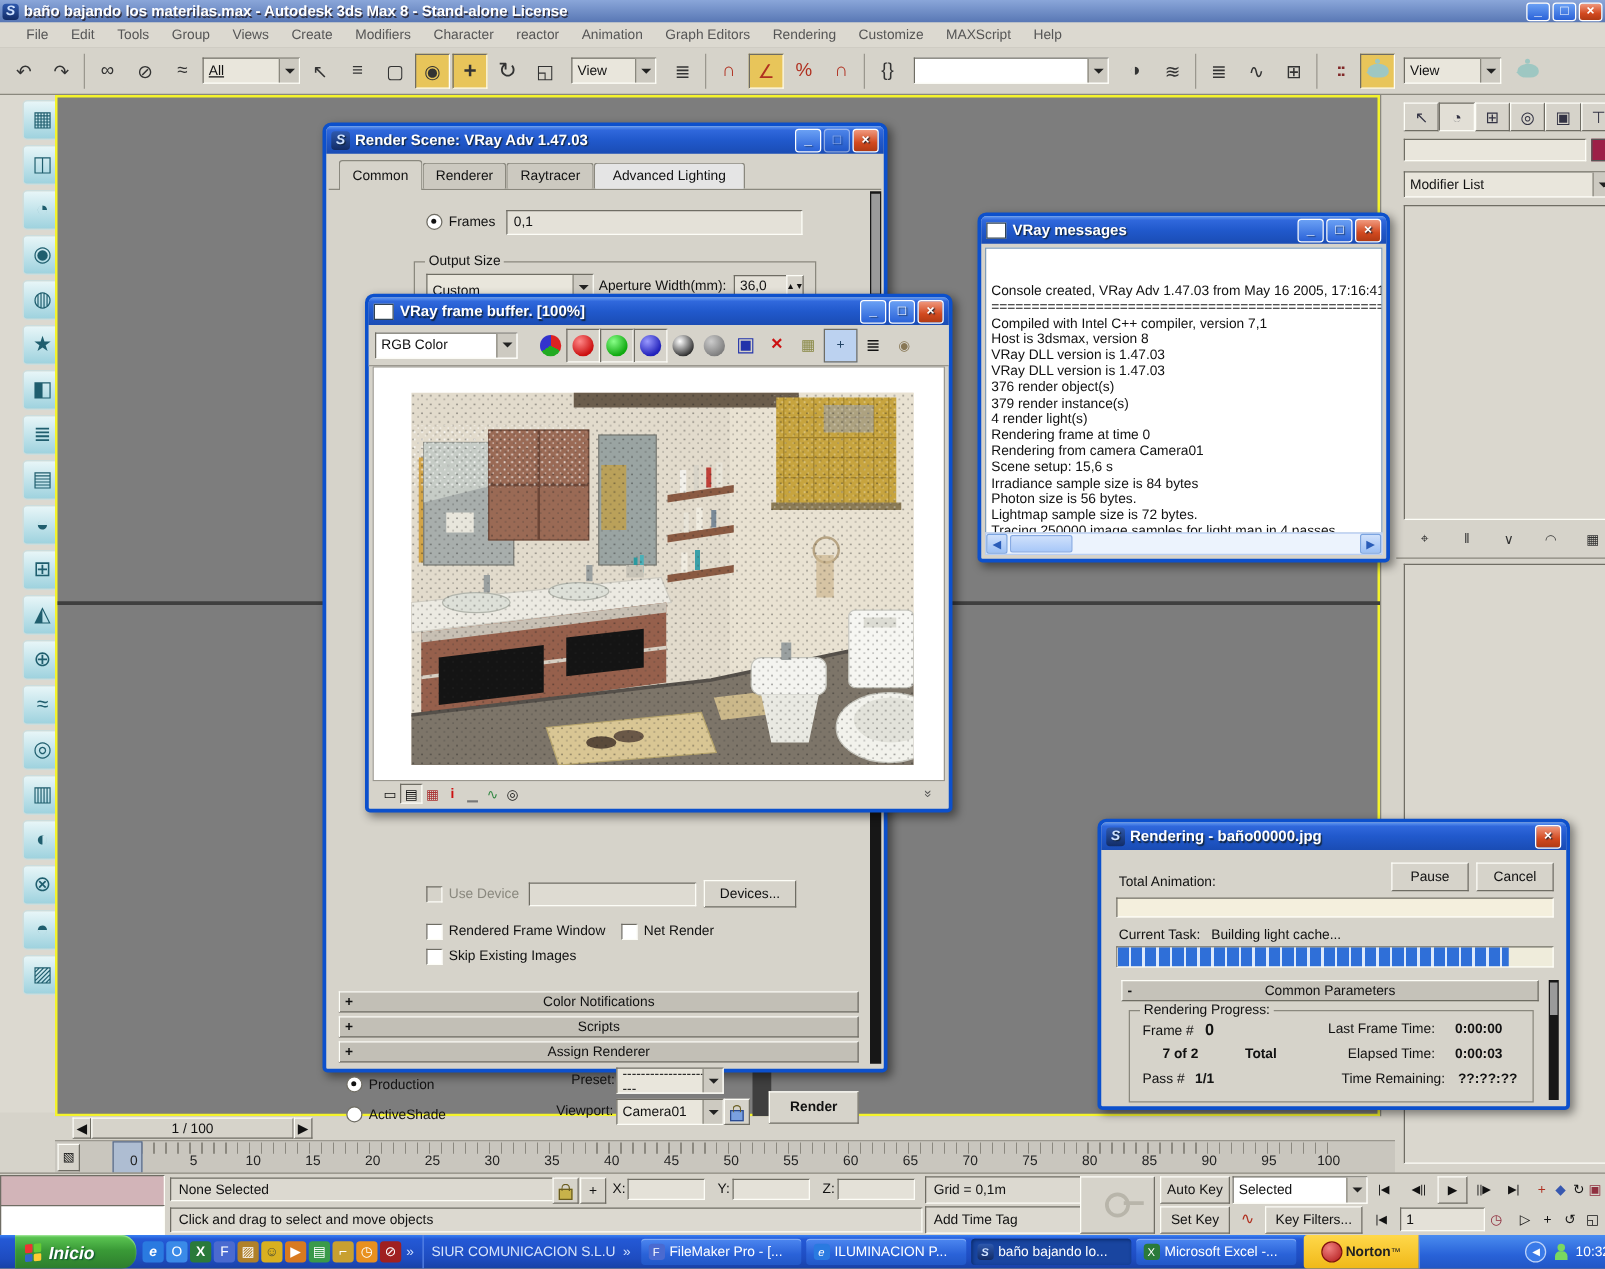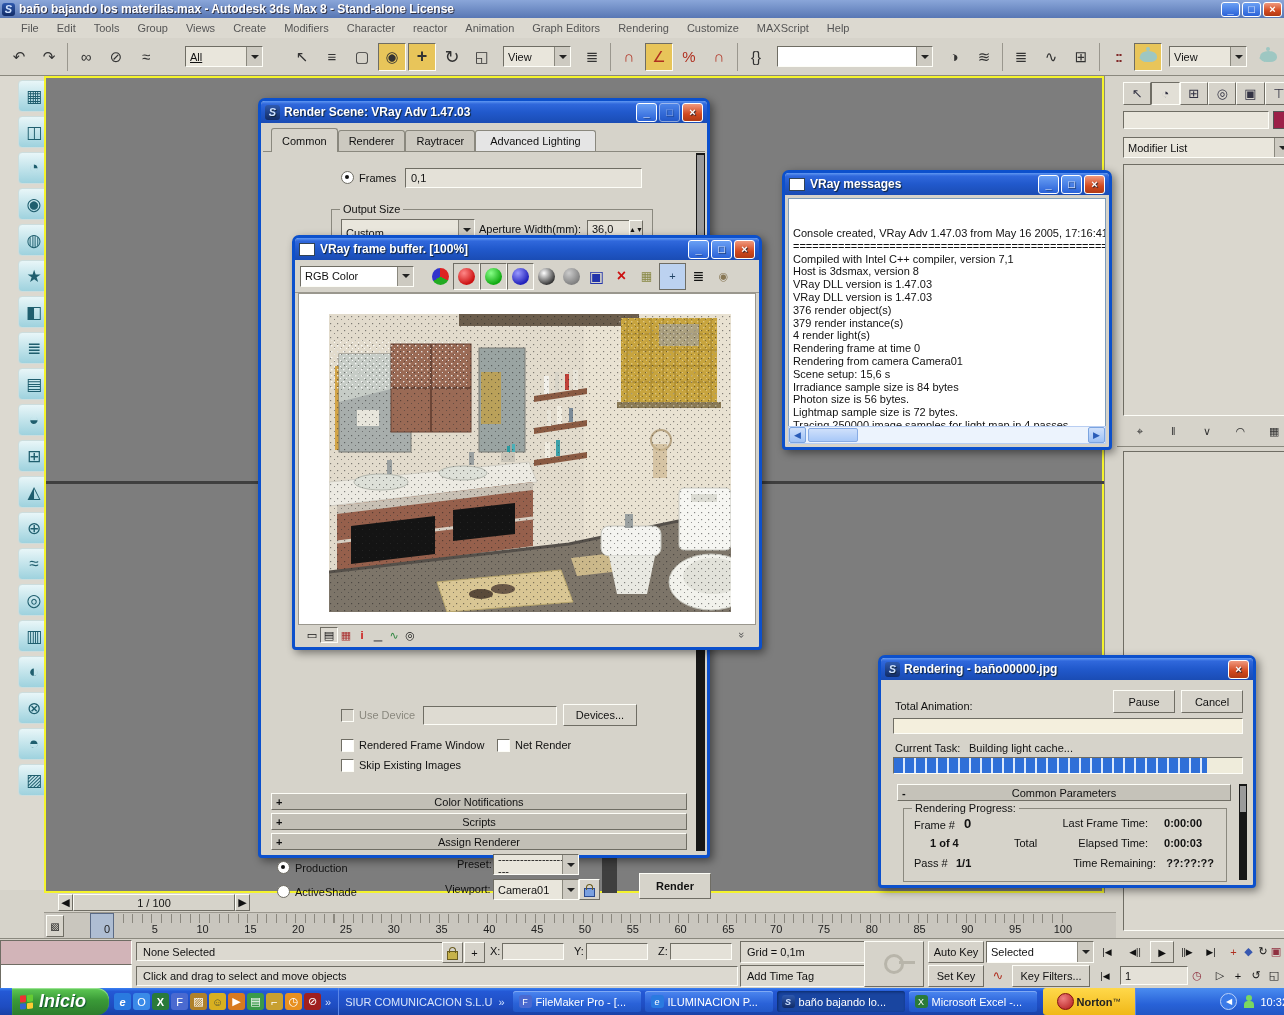--- a/index.html
+++ b/index.html
@@ -117,21 +117,21 @@
       <span class="mi">Help</span>
     </div>
 
   <div class="abs" style="left:0;top:38px;width:1284px;height:38px;background:#d6d3ca;border-bottom:1px solid #8a887e;display:flex;align-items:center;padding-left:4px;box-sizing:border-box;">
     <span class="tb">↶</span>
     <span class="tb">↷</span>
     <span class="tbsep"></span>
     <span class="tb">∞</span>
     <span class="tb">⊘</span>
     <span class="tb">≈</span>
-    <div class="ddl" style="width:72px;height:19px;margin:0 24px;text-decoration:underline;">
+    <div class="ddl" style="width:72px;height:19px;margin:0 1px;text-decoration:underline;">
         <span>All</span>
         <span class="dbox"></span>
       </div>
     <span class="tb">↖</span>
     <span class="tb">≡</span>
     <span class="tb">▢</span>
     <span class="tb on">◉</span>
     <span class="tb on" style="font-weight:bold;font-size:18px;">+</span>
     <span class="tb" style="font-size:18px;">↻</span>
     <span class="tb">◱</span>
@@ -391,21 +391,21 @@
       <span class="rad" style="position:absolute;left:12px;top:732px;"></span>
       <span class="lbl" style="position:absolute;left:30px;top:733px;">ActiveShade</span>
       <span class="lbl" style="position:absolute;left:180px;top:730px;">Viewport:</span>
       <div class="ddl" style="position:absolute;left:228px;top:726px;width:80px;height:19px;background:#e9e6dc;">
           <span>Camera01</span>
           <span class="dbox"></span>
         </div>
       <span class="raised btn" style="position:absolute;left:314px;top:726px;width:19px;height:19px;">
           <span class="lockg" style="background:#7aa0e0;border-color:#2a4a90;"></span>
         </span>
-      <span class="raised btn" style="position:absolute;left:374px;top:720px;width:70px;height:24px;font-weight:bold;">Render</span>
+      <span class="raised btn" style="position:absolute;left:350px;top:720px;width:70px;height:24px;font-weight:bold;">Render</span>
     </div>
     <div class="darksb" style="right:2px;top:52px;width:9px;bottom:4px;">
         <div class="dth" style="top:2px;height:80px;"></div>
       </div>
   </div>
 
   <div class="xpwin" style="left:292px;top:235px;width:464px;height:409px;z-index:20;">
     <div class="xptitle">
       <span class="whitedoc"></span>
       <span>VRay frame buffer. [100%]</span>
@@ -603,22 +603,22 @@
       <div class="pfill" style="width:90%;"></div>
     </div>
     <div class="roll" style="left:16px;top:126px;width:332px;background:#c5c2b9;">
       <span class="plus">-</span>
         <span>Common Parameters</span>
     </div>
     <div class="grp" style="left:22px;top:150px;width:322px;height:72px;">
       <span class="gt">Rendering Progress:</span>
       <span class="lbl" style="position:absolute;left:10px;top:10px;">Frame #</span>
       <span class="lbl" style="position:absolute;left:60px;top:7px;font-weight:bold;font-size:13px;">0</span>
-      <span class="lbl" style="position:absolute;left:26px;top:28px;font-weight:bold;">1 of 4</span>
-      <span class="lbl" style="position:absolute;left:110px;top:28px;">Total</span>
+      <span class="lbl" style="position:absolute;left:26px;top:28px;font-weight:bold;">7 of 2</span>
+      <span class="lbl" style="position:absolute;left:92px;top:28px;font-weight:bold;">Total</span>
       <span class="lbl" style="position:absolute;left:10px;top:48px;">Pass #</span>
       <span class="lbl" style="position:absolute;left:52px;top:48px;font-weight:bold;">1/1</span>
       <span class="lbl" style="position:absolute;right:78px;top:8px;">Last Frame Time:</span>
       <span class="lbl" style="position:absolute;right:24px;top:8px;font-weight:bold;">0:00:00</span>
       <span class="lbl" style="position:absolute;right:78px;top:28px;">Elapsed Time:</span>
       <span class="lbl" style="position:absolute;right:24px;top:28px;font-weight:bold;">0:00:03</span>
       <span class="lbl" style="position:absolute;right:70px;top:48px;">Time Remaining:</span>
       <span class="lbl" style="position:absolute;right:12px;top:48px;font-weight:bold;">??:??:??</span>
     </div>
     <div class="darksb" style="right:6px;top:126px;width:8px;height:96px;">
@@ -627,21 +627,21 @@
   </div>
 
   <div class="abs" style="left:0;top:988px;width:1284px;height:27px;background:linear-gradient(#3a81f3,#2459d6 12%,#1e4cc0 70%,#1941a5);display:flex;z-index:50;">
     <div style="width:97px;height:27px;border-radius:0 12px 12px 0;background:linear-gradient(#5fca55,#3a9a37 45%,#2d7d2d);display:flex;align-items:center;padding-left:8px;box-sizing:border-box;box-shadow:inset 0 1px 1px #9fe59a;">
       <span style="width:14px;height:14px;display:grid;grid-template-columns:6px 6px;grid-gap:1px;transform:skewY(-5deg);">
         <span style="background:#e33;border-radius:1px;"></span>
           <span style="background:#6c3;border-radius:1px;"></span>
         <span style="background:#36c;border-radius:1px;"></span>
           <span style="background:#fc3;border-radius:1px;"></span>
       </span>
-      <span style="color:#fff;font-weight:bold;font-style:italic;font-size:18px;margin-left:5px;text-shadow:1px 1px 1px #153;">Inicio</span>
+      <span style="color:#fff;font-weight:bold;font-style:italic;font-size:14px;margin-left:5px;text-shadow:1px 1px 1px #153;">Inicio</span>
     </div>
     <div style="display:flex;align-items:center;padding:0 4px;">
       <span class="qli" style="background:#2a7ae0;font-style:italic;font-weight:bold;">e</span>
       <span class="qli" style="background:#3a8ae8;">O</span>
       <span class="qli" style="background:#2a7a3a;font-weight:bold;">X</span>
       <span class="qli" style="background:#4a6ad0;">F</span>
       <span class="qli" style="background:#b0812a;">▨</span>
       <span class="qli" style="background:#d8b020;color:#553;">☺</span>
       <span class="qli" style="background:#d87a20;">▶</span>
       <span class="qli" style="background:#3a9a4a;">▤</span>

